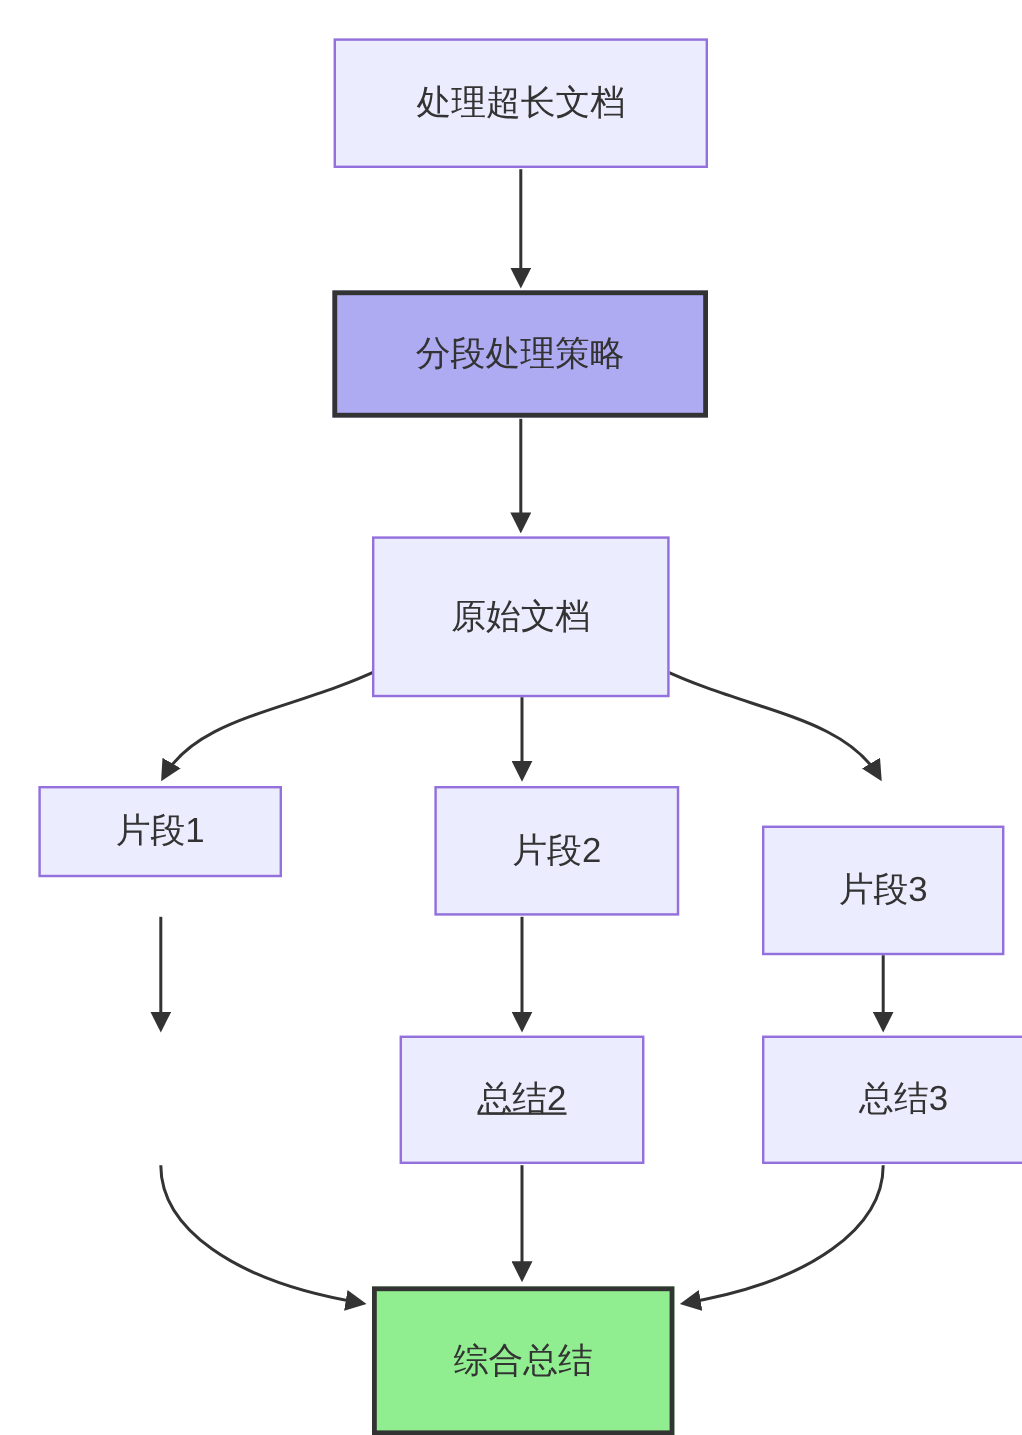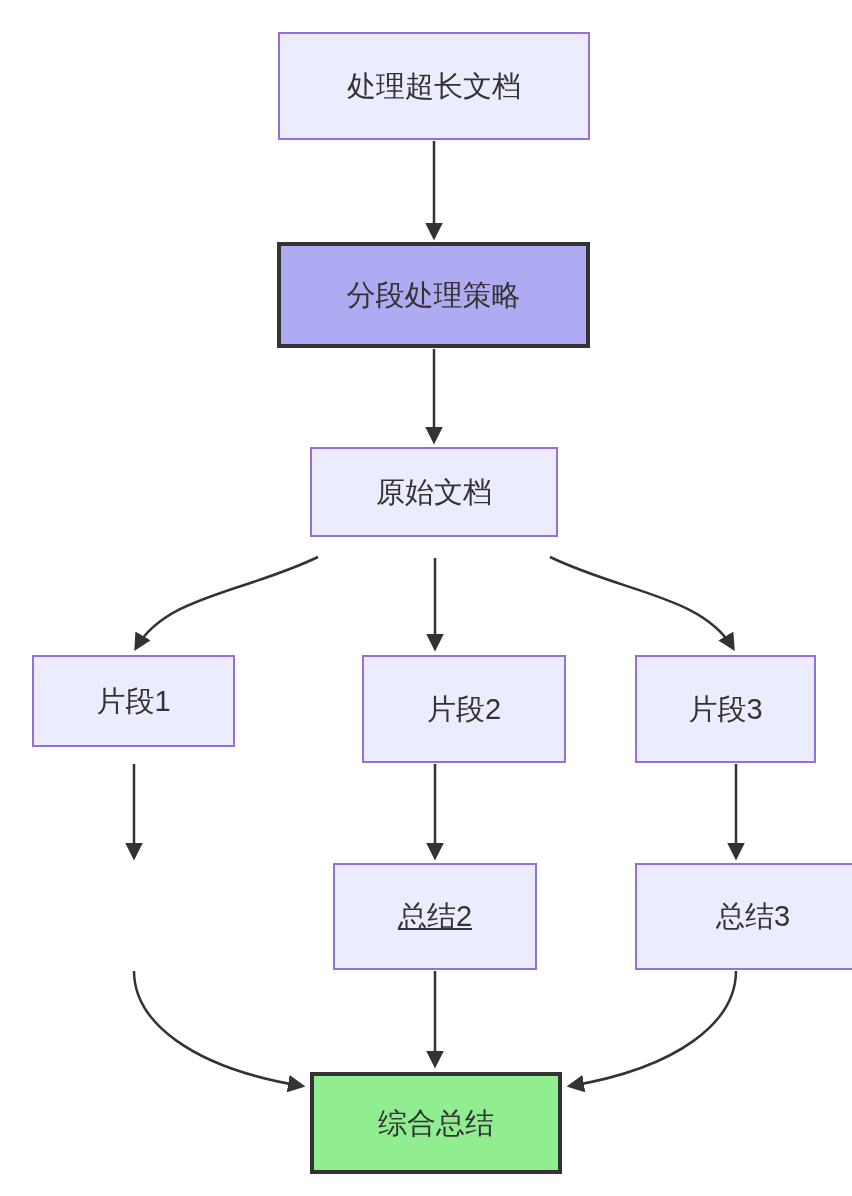--- a/index.html
+++ b/index.html
@@ -79,42 +79,42 @@
   </svg>
 
   <div class="node" style="left:278px; top:32px; width:312px; height:108px;justify-content:center;">
     <span class="node-label">处理超长文档</span>
   </div>
 
   <div class="node emphasis" style="left:277px; top:242px; width:313px; height:106px;">
     <span class="node-label">分段处理策略</span>
   </div>
 
-  <div class="node" style="left:310px; top:447px; width:248px; height:90px;">
+  <div class="node" style="left:310px; top:447px; width:248px; height:134px;">
     <span class="node-label">原始文档</span>
   </div>
 
-  <div class="node" style="left:32px; top:655px; width:203px; height:92px;">
+  <div class="node" style="left:32px; top:655px; width:203px; height:76px;">
     <span class="node-label">片段1</span>
   </div>
 
   <div class="node" style="left:333px; top:655px; width:204px; height:108px;margin-left:29px;">
     <span class="node-label">片段2</span>
   </div>
 
-  <div class="node" style="left:635px; top:655px; width:181px; height:108px;">
+  <div class="node" style="left:635px; top:688px; width:202px; height:108px;">
     <span class="node-label">片段3</span>
   </div>
 
 
   <div class="node" style="left:333px; top:863px; width:204px; height:107px;text-decoration:underline;">
     <span class="node-label">总结2</span>
   </div>
 
   <div class="node" style="left:635px; top:863px; width:236px; height:107px;">
     <span class="node-label">总结3</span>
   </div>
 
-  <div class="node success" style="left:310px; top:1072px; width:252px; height:102px;text-align:center;">
+  <div class="node success" style="left:310px; top:1072px; width:252px; height:124px;text-align:center;">
     <span class="node-label">综合总结</span>
   </div>
 
 </div>
 
 </body></html>

